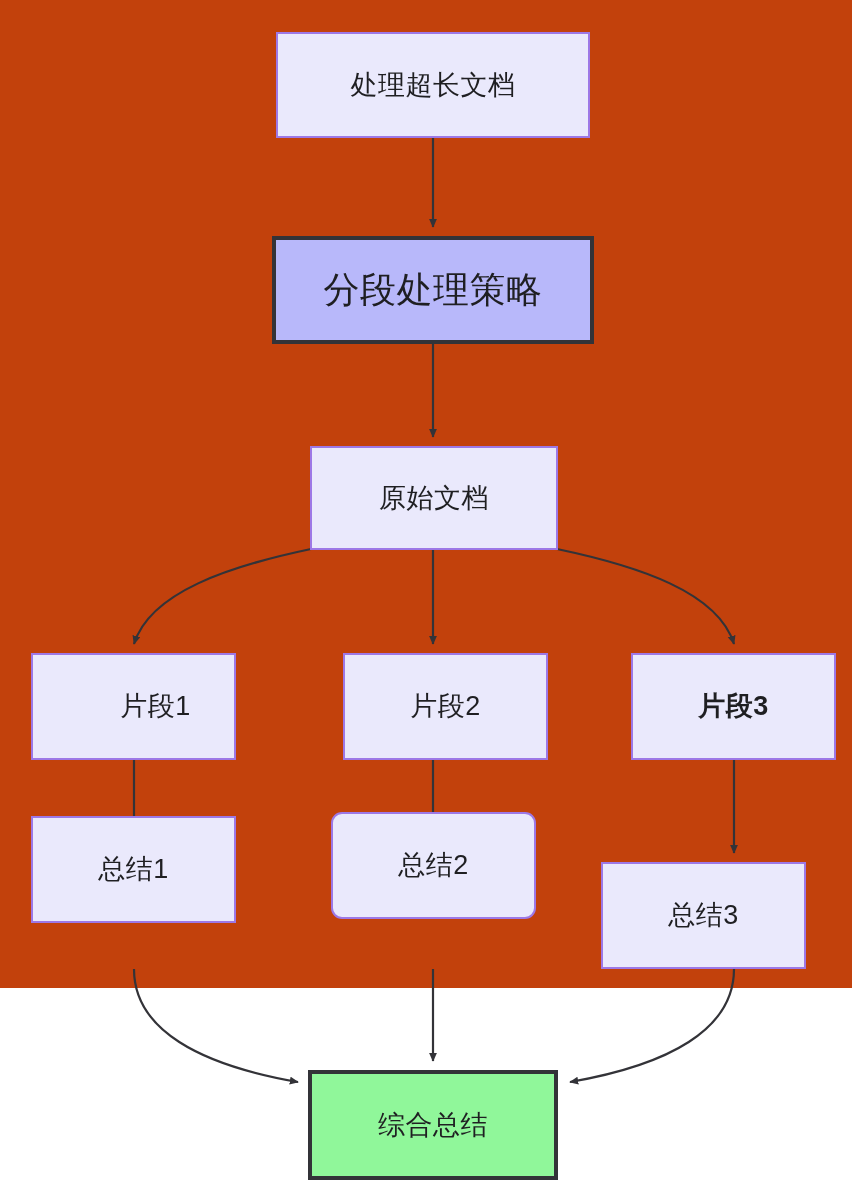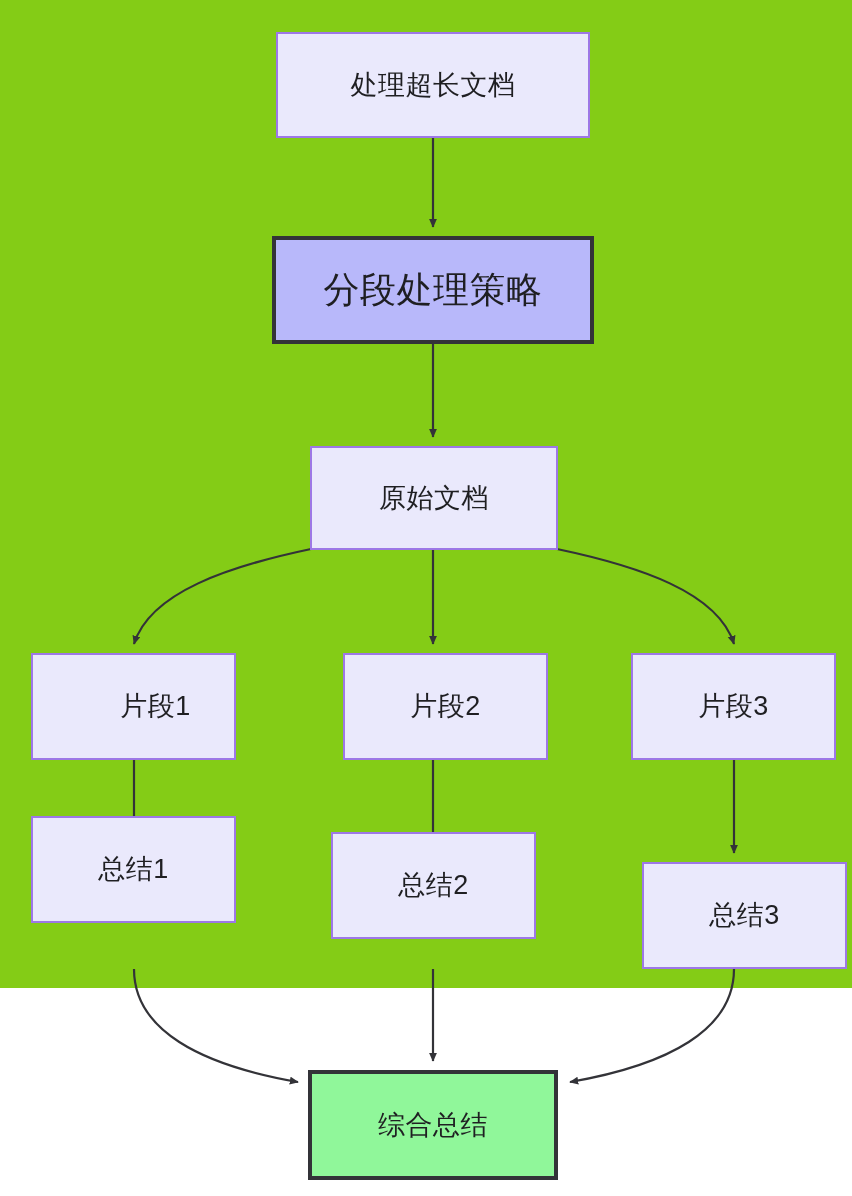--- a/index.html
+++ b/index.html
@@ -10,21 +10,21 @@
   body {
     width: 852px;
     height: 1196px;
     font-family: "Liberation Sans", "DejaVu Sans", sans-serif;
     overflow: hidden;
   }
   #diagram {
     position: relative;
     width: 852px;
     height: 988px;
-    background: #84cc16;
+    background: #c2410c;
   }
   #edges {
     position: absolute;
     left: 0;
     top: 0;
     width: 852px;
     height: 1196px;
     pointer-events: none;
   }
   .node {
@@ -60,24 +60,24 @@
     border: 4px solid #333338;
     font-size: 27px;
     text-align: center;
   }
   
   #node-longdoc   { left: 276px; top: 32px;   width: 314px; height: 106px; }
   #node-strategy  { left: 272px; top: 236px;  width: 322px; height: 108px; }
   #node-original  { left: 310px; top: 446px;  width: 248px; height: 104px; }
   #node-chunk1    { left: 31px;  top: 653px;  width: 205px; height: 107px; padding-left: 44px; }
   #node-chunk2    { left: 331px; top: 653px;  width: 205px; height: 107px; margin-left: 12px; }
-  #node-chunk3    { left: 631px; top: 653px;  width: 205px; height: 107px; }
+  #node-chunk3    { left: 631px; top: 653px;  width: 205px; height: 107px; font-weight: bold; }
   #node-summary1  { left: 31px;  top: 816px;  width: 205px; height: 107px; }
-  #node-summary2  { left: 331px; top: 832px;  width: 205px; height: 107px; }
-  #node-summary3  { left: 642px; top: 862px;  width: 205px; height: 107px; }
+  #node-summary2  { left: 331px; top: 812px;  width: 205px; height: 107px; border-radius: 11px; }
+  #node-summary3  { left: 601px; top: 862px;  width: 205px; height: 107px; }
   #node-final     { left: 308px; top: 1070px; width: 250px; height: 110px; }
 </style>
 </head>
 <body>
 
 <div id="diagram">
 
   <svg id="edges" viewBox="0 0 852 1196" width="852" height="1196" xmlns="http://www.w3.org/2000/svg">
     <defs>
       <marker id="arrowhead" markerWidth="10" markerHeight="10" refX="8.2" refY="4" orient="auto" markerUnits="userSpaceOnUse">

